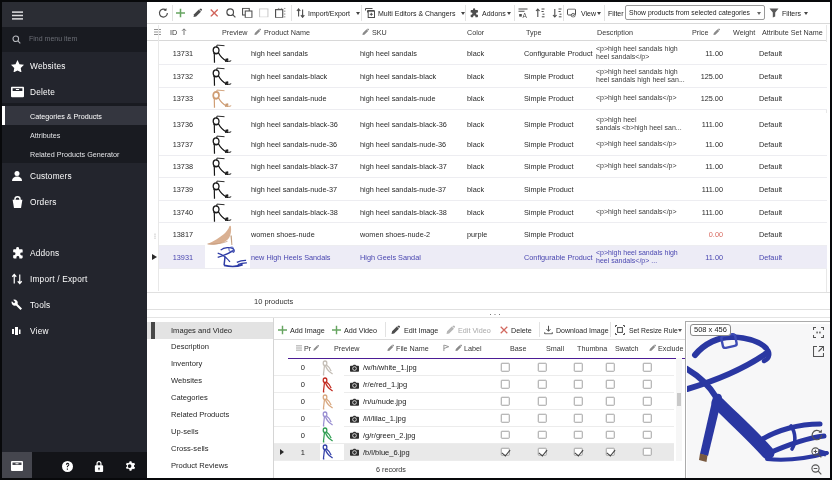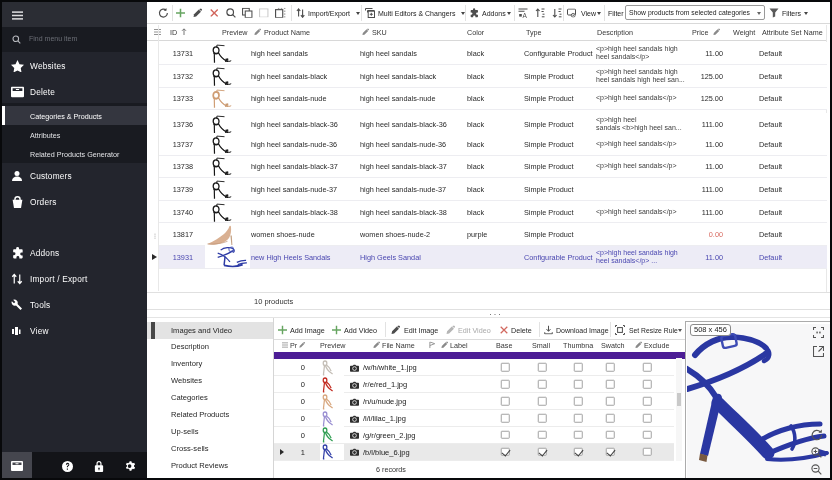--- a/index.html
+++ b/index.html
@@ -43,21 +43,21 @@
 
 #bp{position:absolute;left:0;top:315px;width:685px;height:161px;background:#fff;border-top:1px solid #e4e4e4}
 #tabs{position:absolute;left:0;top:0;width:127px;height:161px;border-right:1px solid #d5d5d5;background:#fff}
 .tab{position:absolute;left:0;width:126px;height:17px;font-size:7.6px;color:#1f1f1f}
 .tab span{position:absolute;left:24px;top:50%;transform:translateY(-50%);white-space:nowrap}
 .tab.sel{background:#e3e3e3}
 .tab.sel:before{content:"";position:absolute;left:4px;top:0;bottom:0;width:4px;background:#474747}
 #btb{position:absolute;left:127px;top:2px;width:412px;height:20px;border-bottom:1px solid #dcdcdc}
 .bt{position:absolute;top:50%;transform:translateY(-50%);font-size:7.2px;color:#1f1f1f;white-space:nowrap}
 
-#bth{position:absolute;left:127px;top:21px;width:412px;height:19.5px;font-size:7.2px;color:#363636;border-bottom:7px solid #4c1d95}
+#bth{position:absolute;left:141px;top:21px;width:412px;height:19.5px;font-size:7.2px;color:#363636;border-bottom:1px solid #4c1d95}
 .br{position:absolute;left:127px;width:400px;height:17px;border-bottom:1px solid #ececec;font-size:7.5px;color:#222}
 .br i{font-style:normal;position:absolute;top:50%;transform:translateY(-50%);white-space:nowrap}
 .br.sel{background:#e9e9e9}
 .cb{position:absolute;top:50%;transform:translate(-50%,-50%);width:8.5px;height:8.5px;border:1px solid #a3a3a3;border-radius:1px;background:#fff}
 .cb.ck:after{content:"";position:absolute;left:2px;top:-0.5px;width:3.5px;height:6.5px;border:solid #3c3c3c;border-width:0 1.3px 1.3px 0;transform:rotate(40deg)}
 
 #pp{position:absolute;left:538px;top:3px;width:146px;height:158px;border:1px solid #ababab;background:#fff}
 #badge{position:absolute;left:4px;top:2px;z-index:3;border:1px solid #8a8a8a;border-radius:3px;padding:0 3px;font-size:7.5px;line-height:10px;color:#222;background:#fff}
 svg{display:block}
 </style></head>

